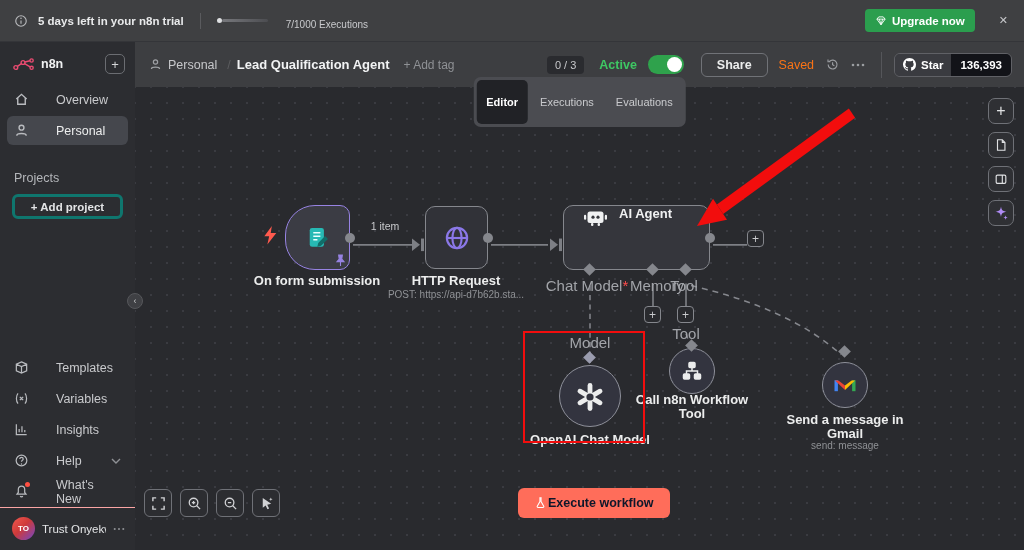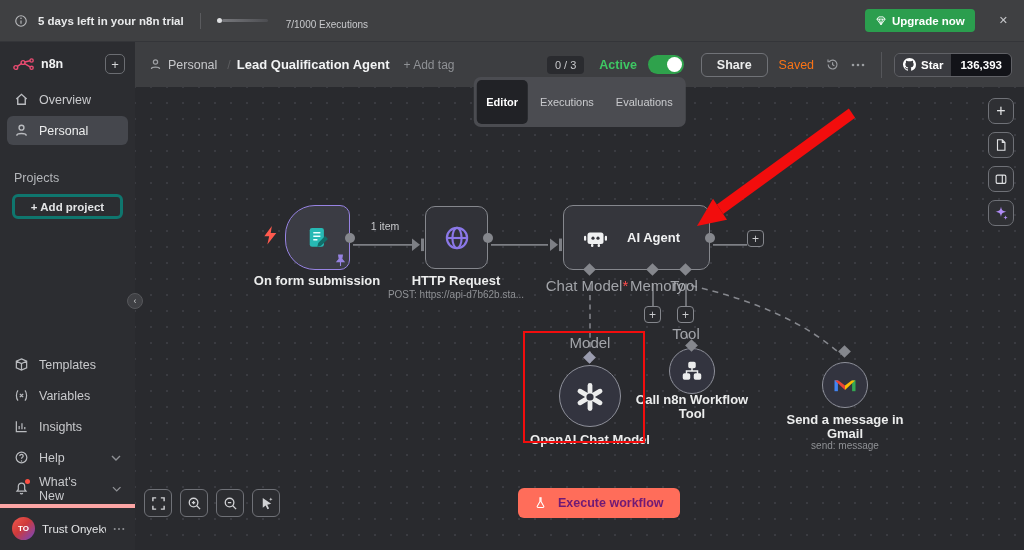--- a/index.html
+++ b/index.html
@@ -22,32 +22,32 @@
   .close-x { color:#c6c7ca; font-size:11px; margin-left:14px; cursor:pointer; }
 
   .main { flex:1; display:flex; min-height:0; position:relative; }
 
   
   .sidebar { width:135px; background:#2c2d31; display:flex; flex-direction:column; flex:none; }
   .brand-row { display:flex; align-items:center; gap:6px; padding:12px 10px 10px 13px; }
   .brand-name { color:#f0f1f2; font-size:12.5px; font-weight:700; flex:1; }
   .sq-btn { width:20px; height:20px; border:1px solid #6b6d72; border-radius:5px; color:#d5d6d8;
     font-size:13px; line-height:1; display:flex; align-items:center; justify-content:center; cursor:pointer; }
-  .nav-item { display:flex; align-items:center; gap:10px; height:29px; margin:1px 7px;
+  .nav-item { display:flex; align-items:center; gap:27px; height:29px; margin:1px 7px;
     padding:0 7px; border-radius:6px; color:#c9cacd; font-size:12.5px; cursor:pointer; }
   .nav-item.active { background:#45474d; color:#eceded; }
   .nav-item .ic { color:#b9bbbf; }
   .sec-label { color:#b4b6ba; font-size:12.5px; margin:25px 14px 9px; }
   .add-project { margin:0 12px; height:25px; border:3px solid #0f766e; border-radius:6px;
     display:flex; align-items:center; justify-content:center; color:#e3e4e6; font-size:11.5px; font-weight:600; cursor:pointer; }
   .side-spacer { flex:1; }
   .chev { width:10px; height:6px; margin-left:auto; color:#8f9195; }
   .bell-wrap { position:relative; display:flex; }
   .bell-dot { position:absolute; right:-1px; top:-2px; width:5px; height:5px; border-radius:50%; background:#ff4f42; }
-  .user-row { border-top:4px solid #fca5a5; padding:9px 10px 10px 12px; display:flex; align-items:center; gap:7px; }
+  .user-row { border-top:1px solid #fca5a5; padding:9px 10px 10px 12px; display:flex; align-items:center; gap:7px; }
   .avatar { width:23px; height:23px; border-radius:50%; flex:none;
     background:linear-gradient(135deg,#f2594f 0%,#cf3a3a 45%,#7048c9 100%);
     color:#fff; font-size:8px; font-weight:700; display:flex; align-items:center; justify-content:center; }
   .user-name { color:#e4e5e7; font-size:11.5px; white-space:nowrap; overflow:hidden; }
   .user-dots { color:#8f9195; margin-left:auto; flex:none; }
 
   
   .content { flex:1; display:flex; flex-direction:column; min-width:0; }
   .wf-header { height:45px; background:#3d3e41; display:flex; align-items:center; padding:0 0 0 14px; flex:none; }
   .crumb { display:flex; align-items:center; gap:6px; color:#c6c7ca; font-size:12.5px; }
@@ -81,21 +81,21 @@
 
   .wires, .annot { position:absolute; left:0; top:0; width:100%; height:100%; }
   .wires { z-index:1; } .annot { z-index:40; pointer-events:none; }
 
   .node { position:absolute; z-index:10; background:#35363c; border:1.5px solid #85878d; }
   .node-form { left:150px; top:118px; width:65px; height:65px; border-radius:30px 10px 10px 30px;
     background:#3b3c44; border-color:#9783e3; display:flex; align-items:center; justify-content:center; }
   .node-http { left:290px; top:119px; width:63px; height:63px; border-radius:10px; background:#313238;
     display:flex; align-items:center; justify-content:center; }
   .node-agent { left:428px; top:118px; width:147px; height:65px; border-radius:10px;
-    display:flex; align-items:center; gap:18px; padding-left:18px; }
+    display:flex; gap:10px; padding-left:18px; }
   .agent-title { color:#f0f1f2; font-size:13px; font-weight:700; }
   .out-dot { position:absolute; right:-6px; top:50%; margin-top:-5px; width:10px; height:10px;
     border-radius:50%; background:#85878d; }
   .pin-ic { position:absolute; right:3px; bottom:2px; }
   .bolt { position:absolute; left:128px; top:139px; z-index:9; }
 
   .n-label { position:absolute; transform:translateX(-50%); text-align:center; white-space:nowrap;
     color:#eceded; font-size:13px; font-weight:700; z-index:15; }
   .n-sub { position:absolute; transform:translateX(-50%); text-align:center; white-space:nowrap;
     color:#8f9195; font-size:10px; font-weight:400; z-index:15; }
@@ -110,22 +110,22 @@
     justify-content:center; z-index:12; cursor:pointer; line-height:1; }
   .circle-node { position:absolute; border-radius:50%; background:#33343f; border:1px solid #8e909a;
     display:flex; align-items:center; justify-content:center; z-index:11; cursor:pointer; }
   .red-rect { position:absolute; left:388px; top:244px; width:122px; height:112px;
     border:2px solid #f20d0d; z-index:35; pointer-events:none; }
 
   .canvas-ctrl { position:absolute; top:402px; width:28px; height:28px; border:1px solid #6f7177;
     border-radius:6px; background:#2c2d31; color:#d0d1d4; display:flex; align-items:center;
     justify-content:center; z-index:30; cursor:pointer; }
   .execute-btn { position:absolute; left:383px; top:401px; height:30px; background:#ff6d5a;
-    border-radius:6px; color:#701a75; font-size:12.5px; font-weight:600; display:flex; align-items:center;
-    gap:11px; padding:0 16px; z-index:30; cursor:pointer; }
+    border-radius:6px; color:#0f172a; font-size:12.5px; font-weight:600; display:flex; align-items:center;
+    gap:1px; padding:0 16px; z-index:30; cursor:pointer; }
   .side-tool { position:absolute; left:853px; width:26px; height:26px; border:1px solid #6f7177;
     border-radius:7px; background:#2f3034; color:#e0e1e3; display:flex; align-items:center;
     justify-content:center; z-index:30; cursor:pointer; }
   .collapse-handle { position:absolute; left:-8px; top:206px; width:16px; height:16px; border-radius:50%;
     background:#3f4044; border:1px solid #56575b; color:#c6c7ca; font-size:9px; display:flex;
     align-items:center; justify-content:center; z-index:60; cursor:pointer; }
 
   .logs-bar { height:20px; background:#242529; border-top:1px solid #38393d; display:flex;
     align-items:center; padding:0 12px 0 14px; flex:none; }
   .logs-lbl { color:#d4d5d7; font-size:10.5px; font-weight:600; }

